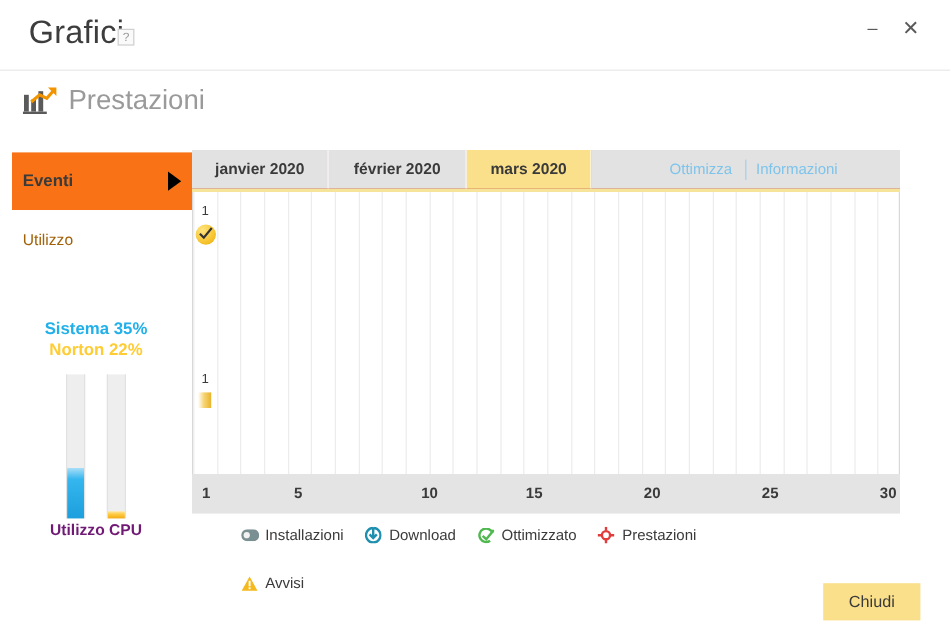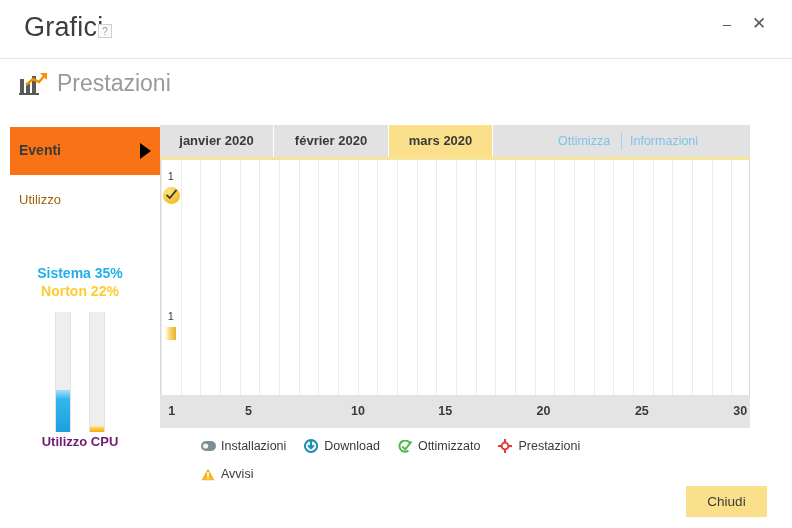--- a/index.html
+++ b/index.html
@@ -288,21 +288,21 @@
     vertical-align: top;
   }
   .legend-item .lgi {
     width: 16px; height: 16px;
     margin-right: 5px;
     display: inline-flex;
     align-items: center;
     justify-content: center;
     flex: 0 0 16px;
   }
-  .legend-row2 { margin-top: 8px; }
+  .legend-row2 { margin-top: 20px; }
 
   
   .footer-btn {
     position: absolute;
     left: 686px; top: 486px;
     width: 81px; height: 31px;
     background: #fbe08b;
     border: none;
     font-size: 13.5px;
     color: #3a3a3a;

